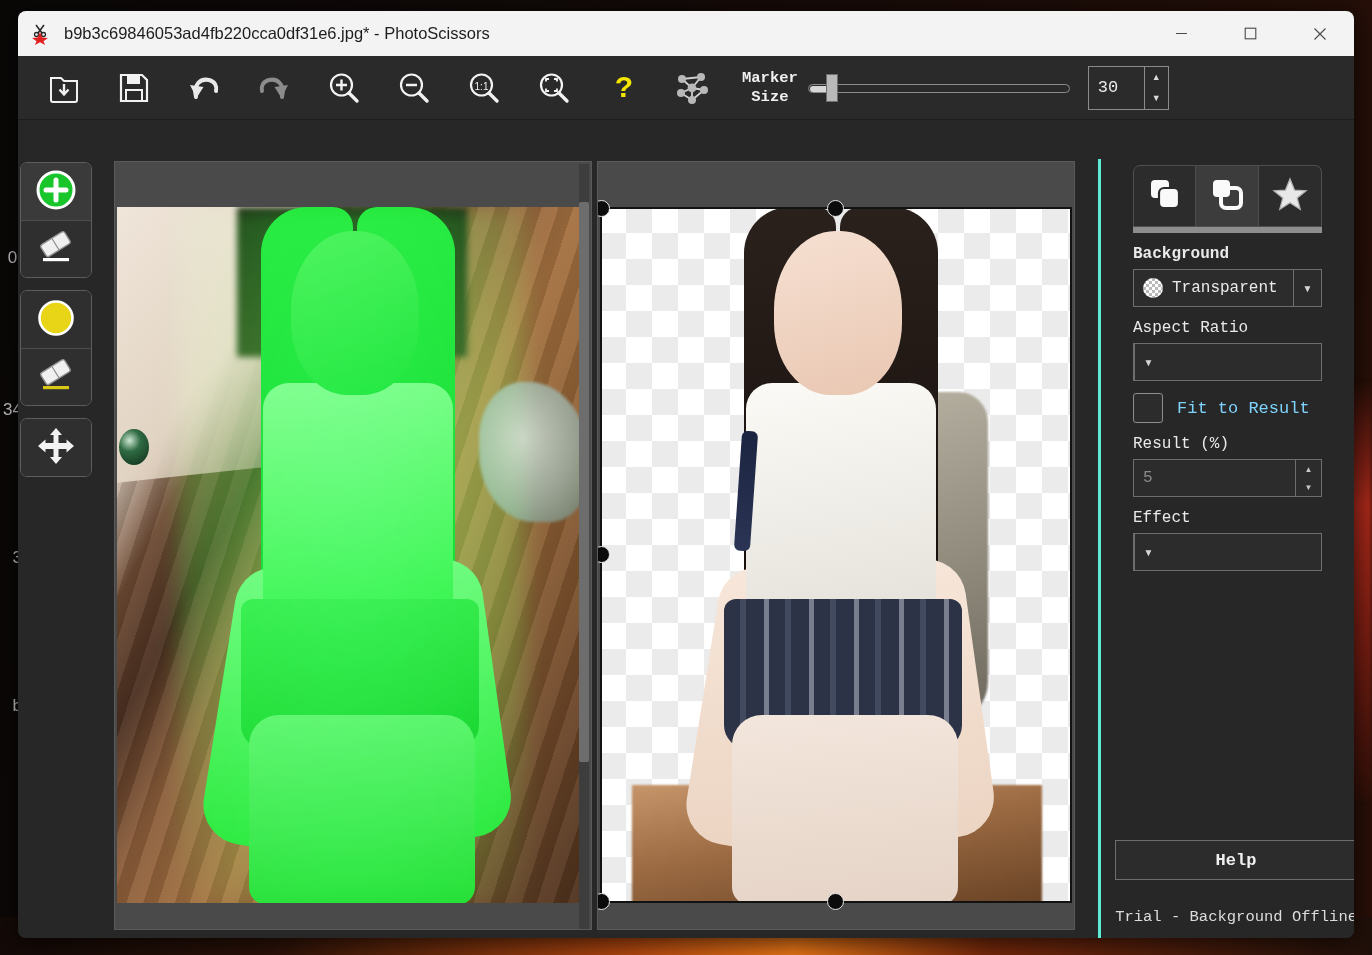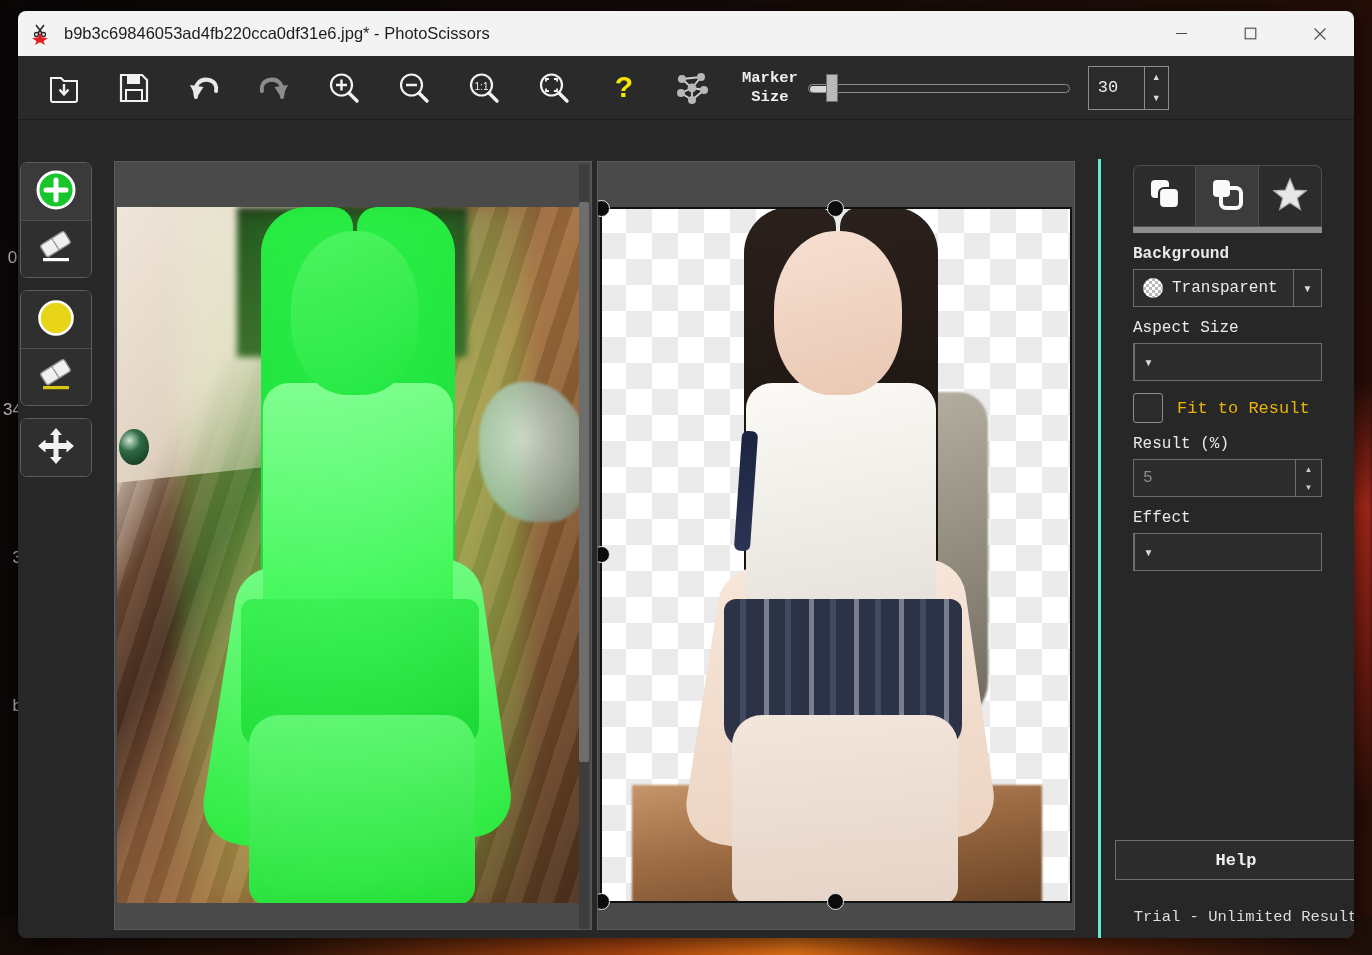--- a/index.html
+++ b/index.html
@@ -462,21 +462,21 @@
     margin: 12px 0 4px 0;
   }
   .cbox {
     width: 30px; height: 30px;
     border: 1px solid #8e8e8e;
     background: #2c2c2c;
     border-radius: 3px;
   }
   .checkrow .lbl {
     margin-left: 14px;
-    color: #eab308;
+    color: #7dd3fc;
     font-family: "Liberation Mono", monospace;
     font-size: 17px;
   }
 
   .spin-wide {
     display: flex;
     height: 38px;
     border: 1px solid #6e6e6e;
     background: #2c2c2c;
   }
@@ -853,21 +853,21 @@
 
       <div class="sec-label bold">Background</div>
       <div class="combo">
         <div class="body">
           <span class="swatch"></span>
           <span>Transparent</span>
         </div>
         <div class="arrow">▼</div>
       </div>
 
-      <div class="sec-label">Aspect Size</div>
+      <div class="sec-label">Aspect Ratio</div>
       <div class="combo">
         <div class="arrow">▼</div>
       </div>
 
       <div class="checkrow">
         <div class="cbox"></div>
         <div class="lbl">Fit to Result</div>
       </div>
 
       <div class="sec-label">Result (%)</div>
@@ -883,19 +883,19 @@
       <div class="combo">
         <div class="arrow">▼</div>
       </div>
 
       <div id="reset-wrap">
         <div id="reset-btn">Help</div>
         <div id="reset-arrow">▼</div>
       </div>
 
       <div id="status">
-        <span>Trial - Unlimited Result</span>
+        <span>Trial - Background Offline</span>
         <span id="grip"></span>
       </div>
     </div>
 
   </div>
 </div>
 
 </body></html>

